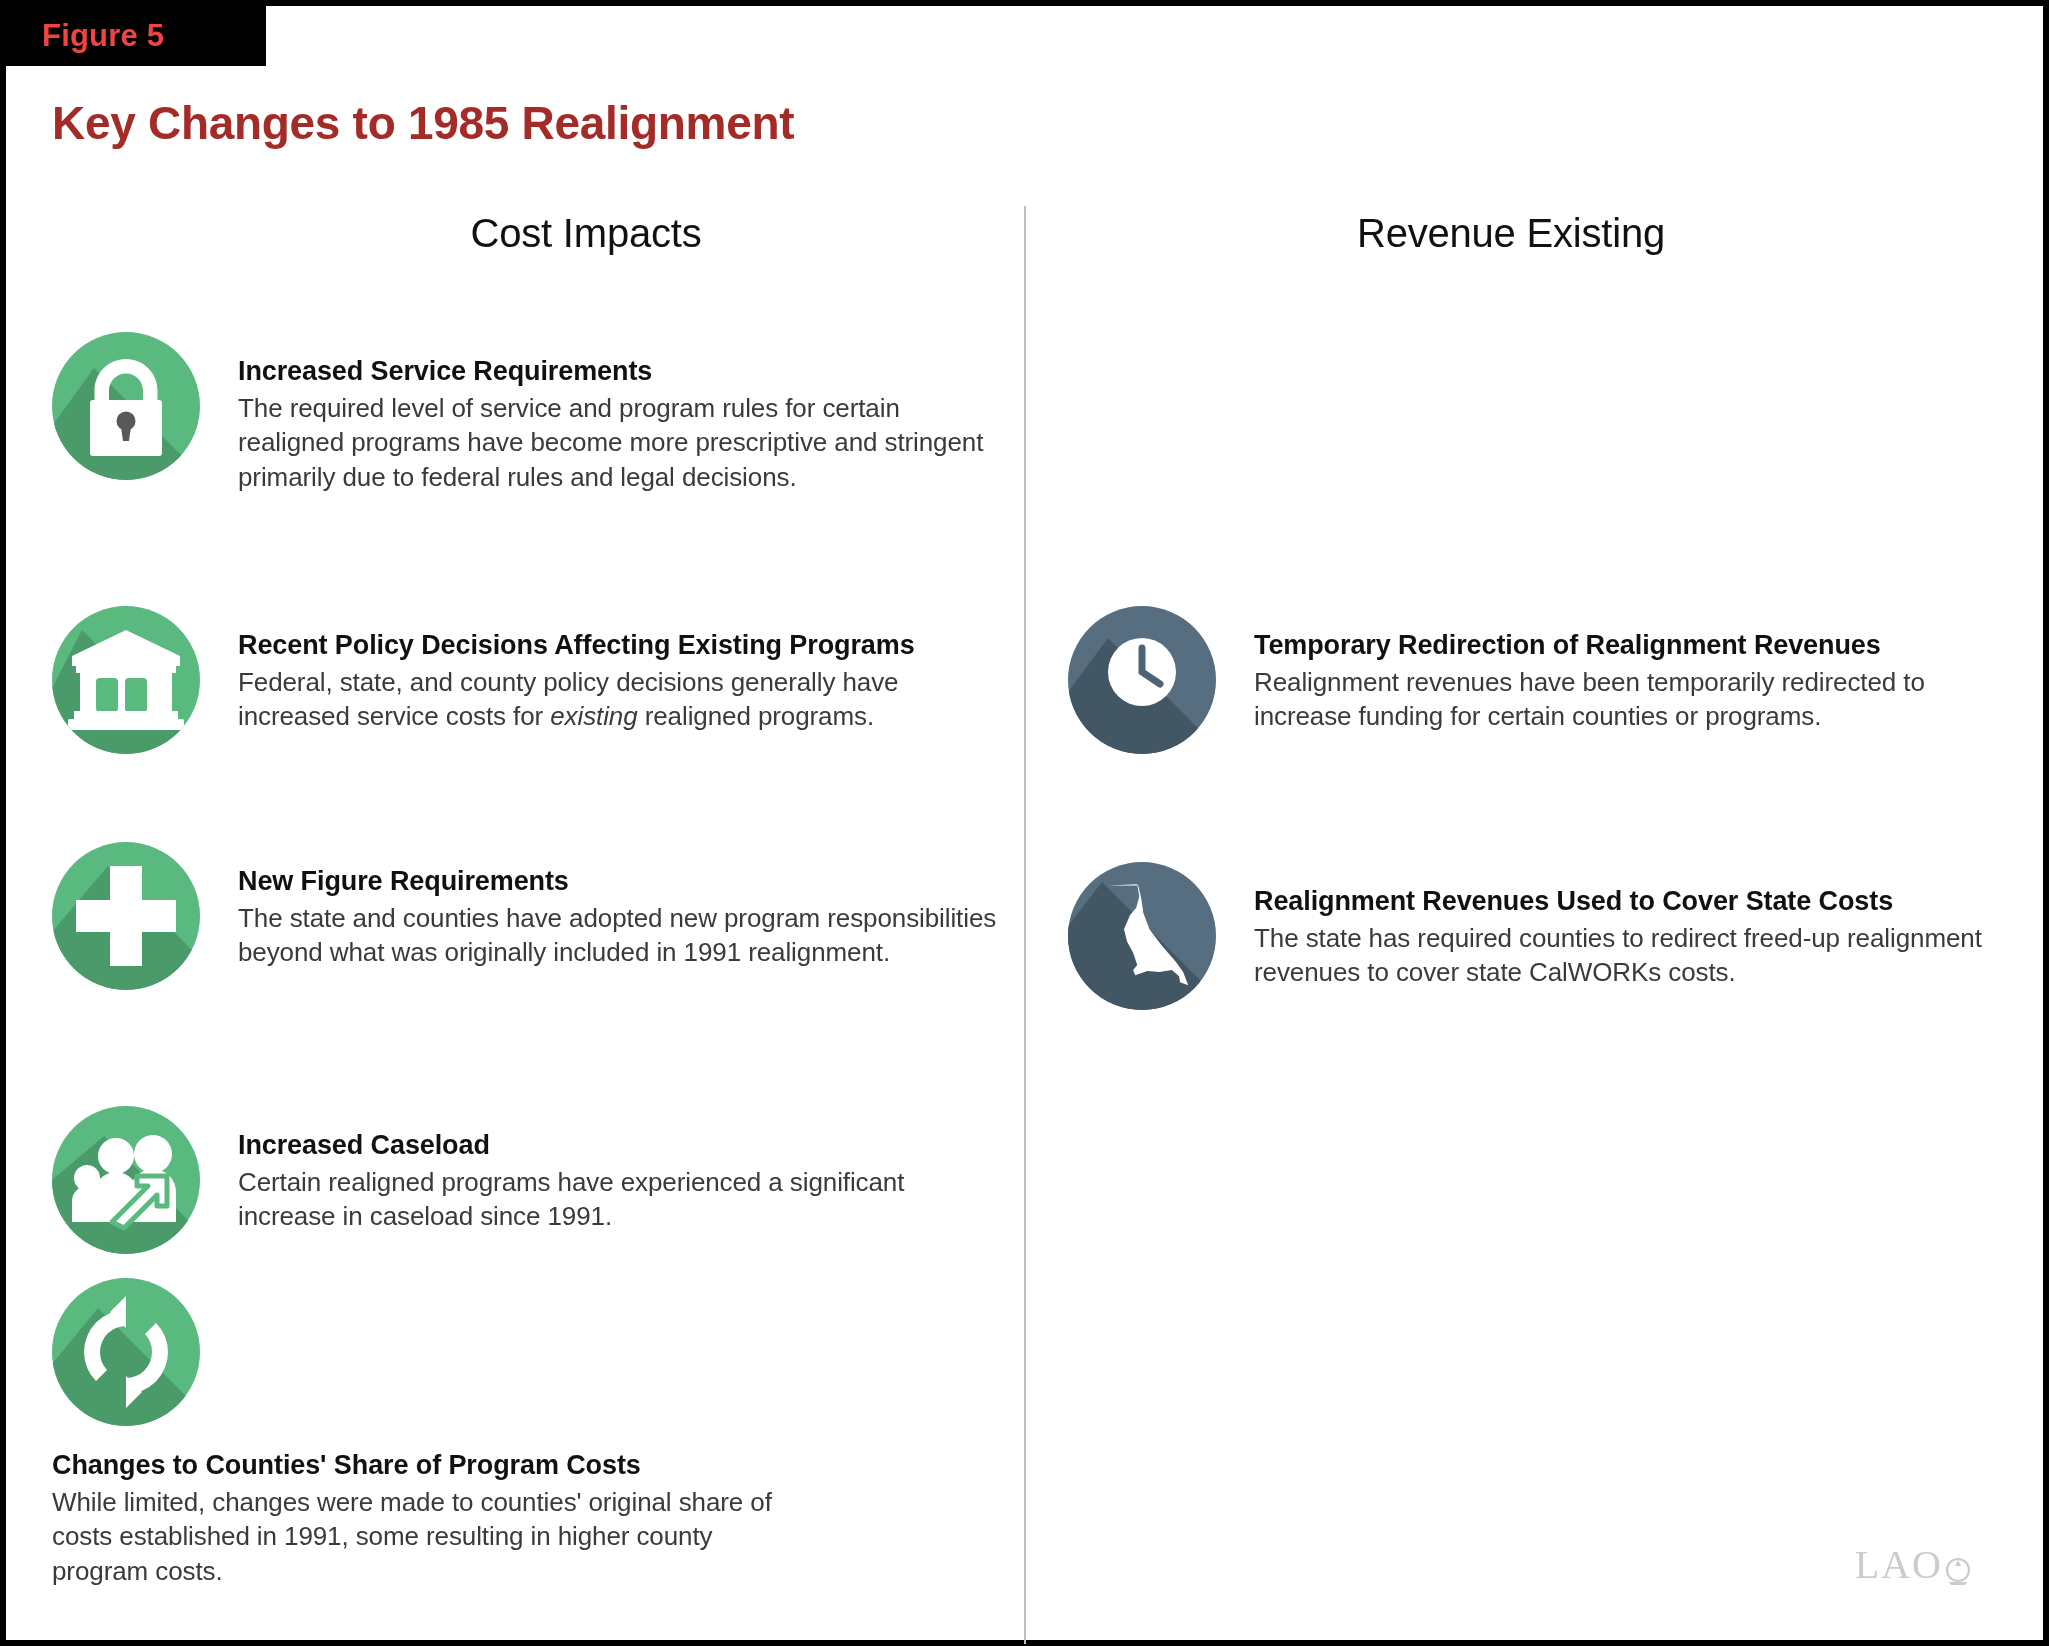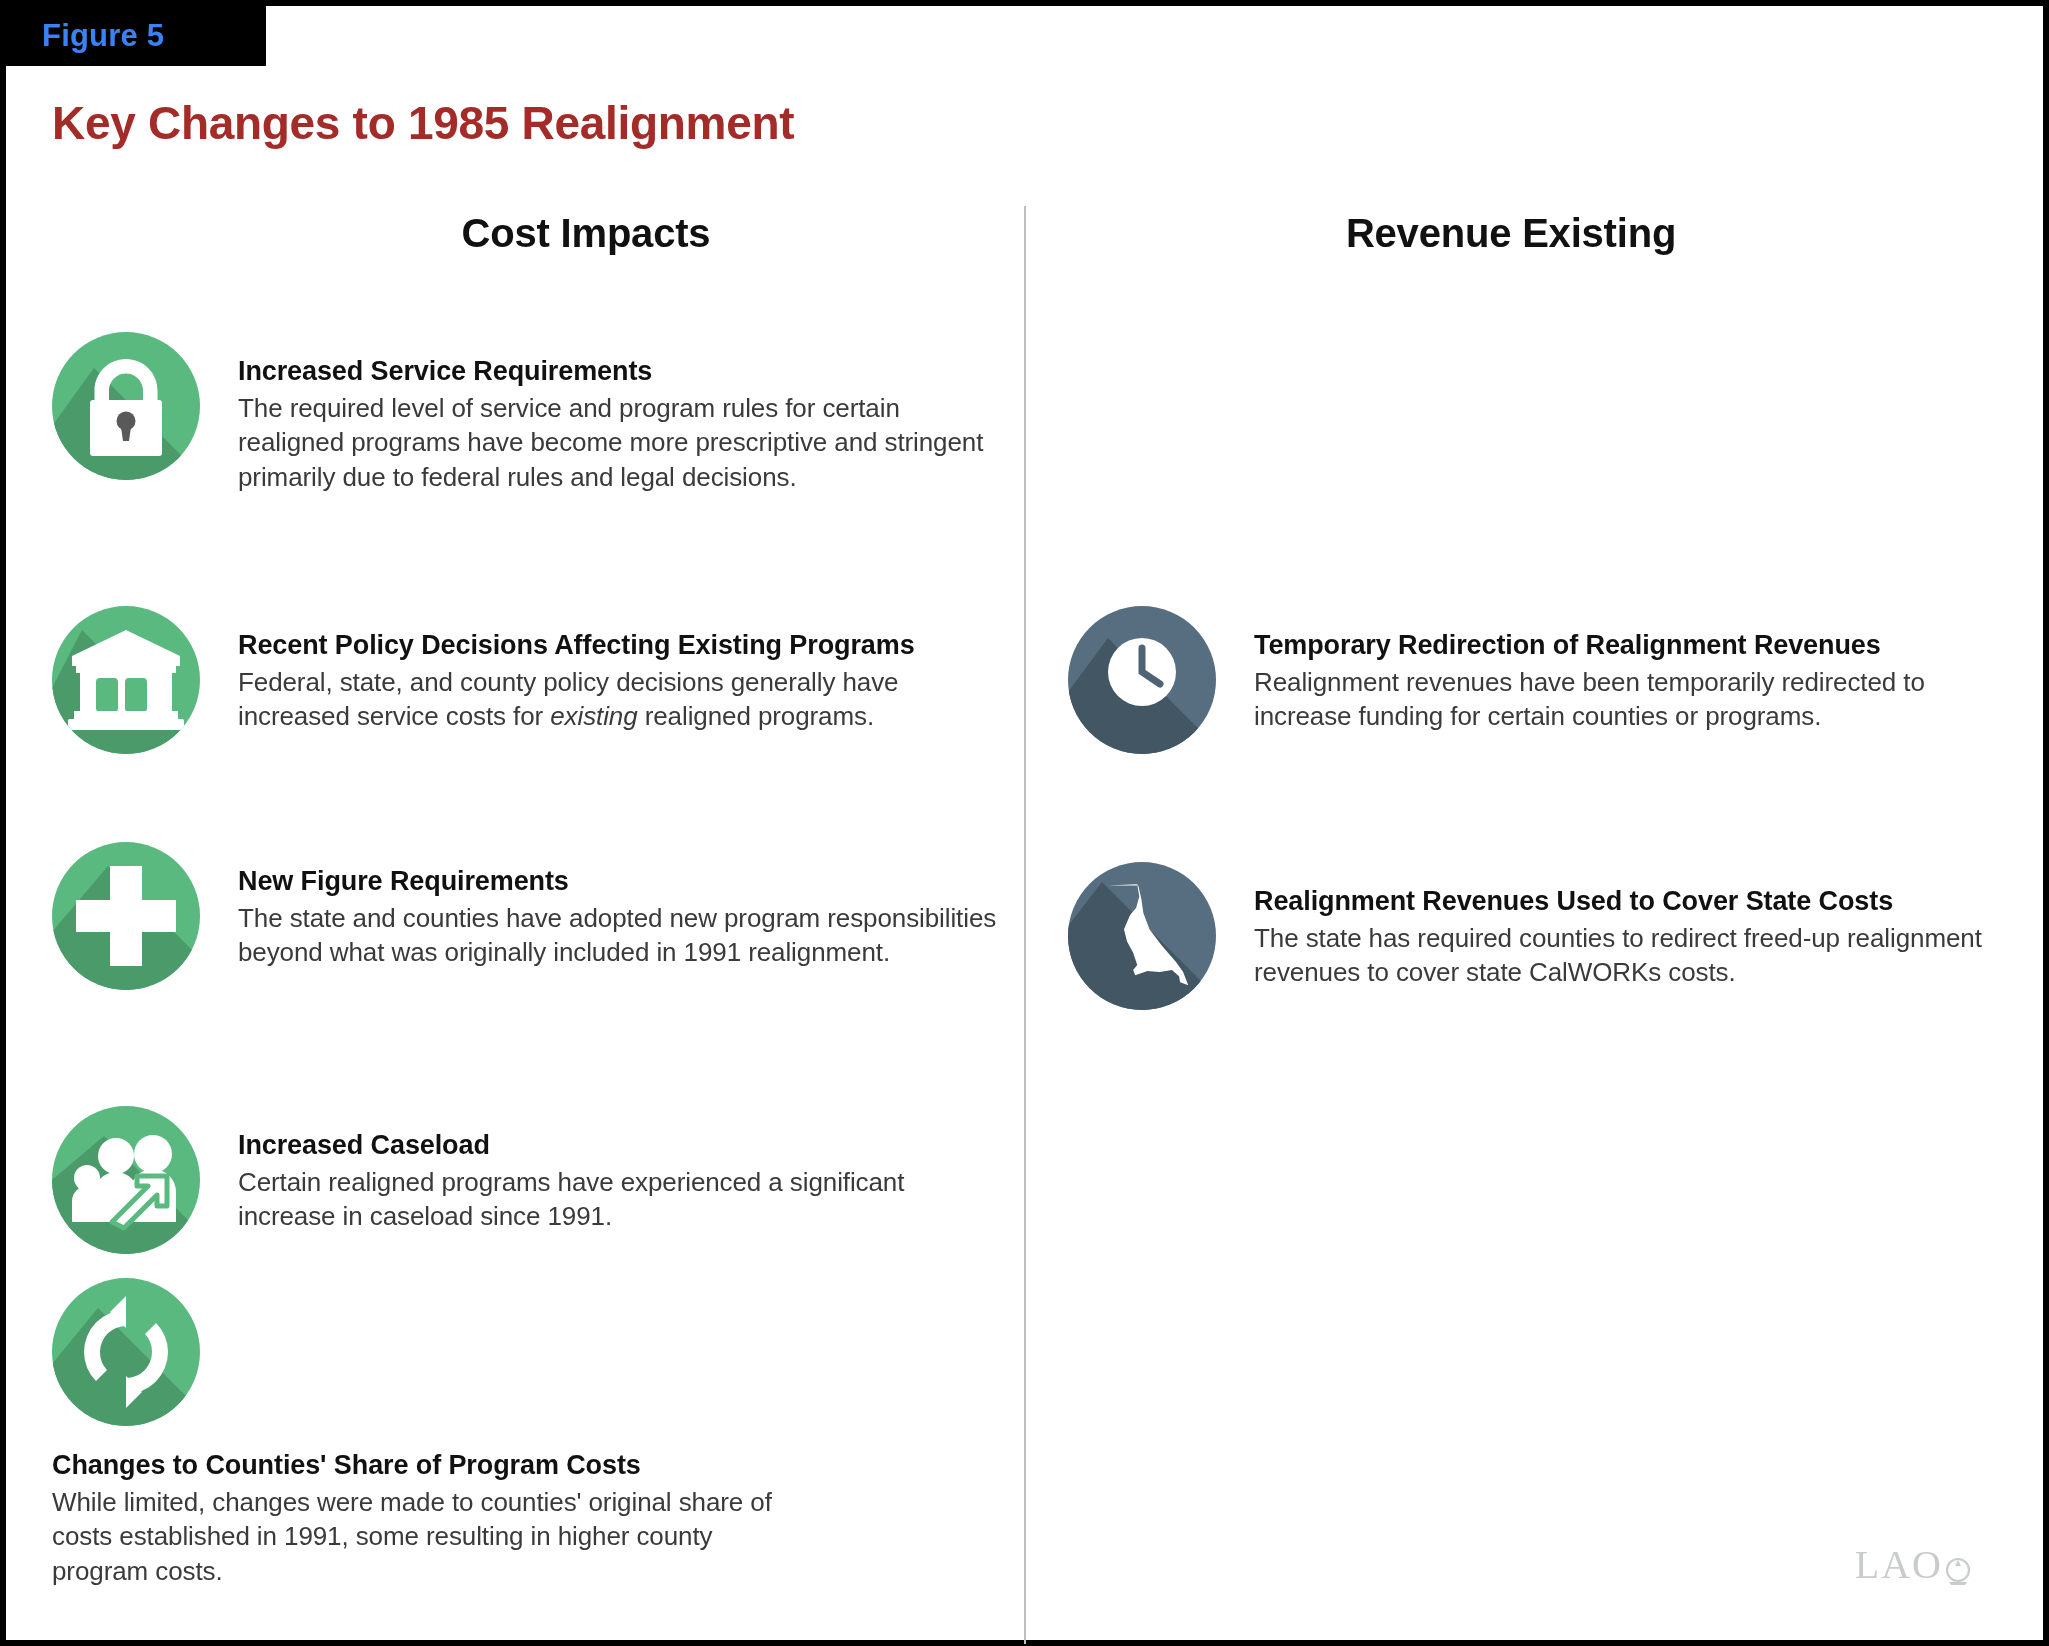--- a/index.html
+++ b/index.html
@@ -18,21 +18,21 @@
 
   
   #figure-tab{
     position:absolute; left:0; top:0;
     width:260px; height:60px;
     background:#000000;
     display:flex; align-items:center;
     padding-left:36px;
   }
   #figure-tab .tab-label{
-    color:#3b82f6;
+    color:#ef4444;
     font-size:31px;
     font-weight:bold;
     letter-spacing:0.2px;
     font-family:"Liberation Sans", sans-serif;
   }
 
   
   #main-title{
     position:absolute; left:46px; top:90px;
     color:#a32b28;
@@ -47,21 +47,21 @@
     position:absolute;
     left:1018px; top:200px;
     width:2px; height:1438px;
     background:#bfbfbf;
   }
 
   
   .col-header{
     position:absolute;
     font-size:40px;
-    font-weight:bold;
+    font-weight:normal;
     color:#111111;
     text-align:center;
     letter-spacing:-0.2px;
   }
   #header-cost{ left:150px; top:205px; width:860px; }
   #header-revenue{ left:1030px; top:205px; width:950px; }
 
   
   .entry{
     position:absolute;

